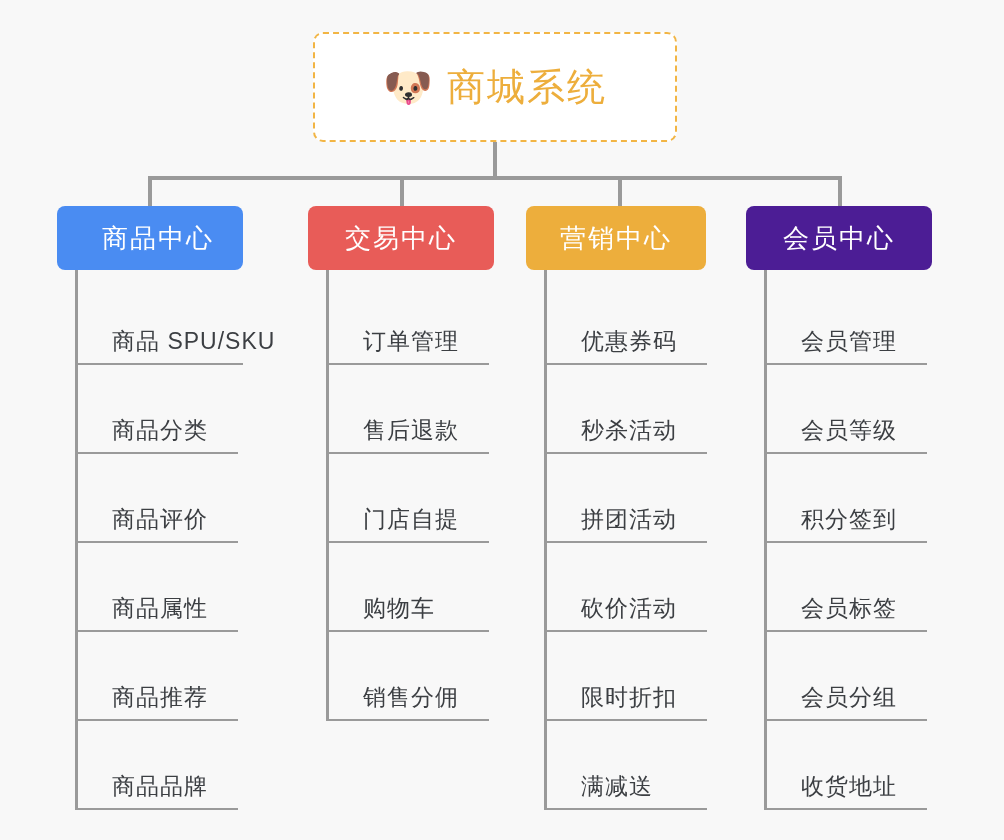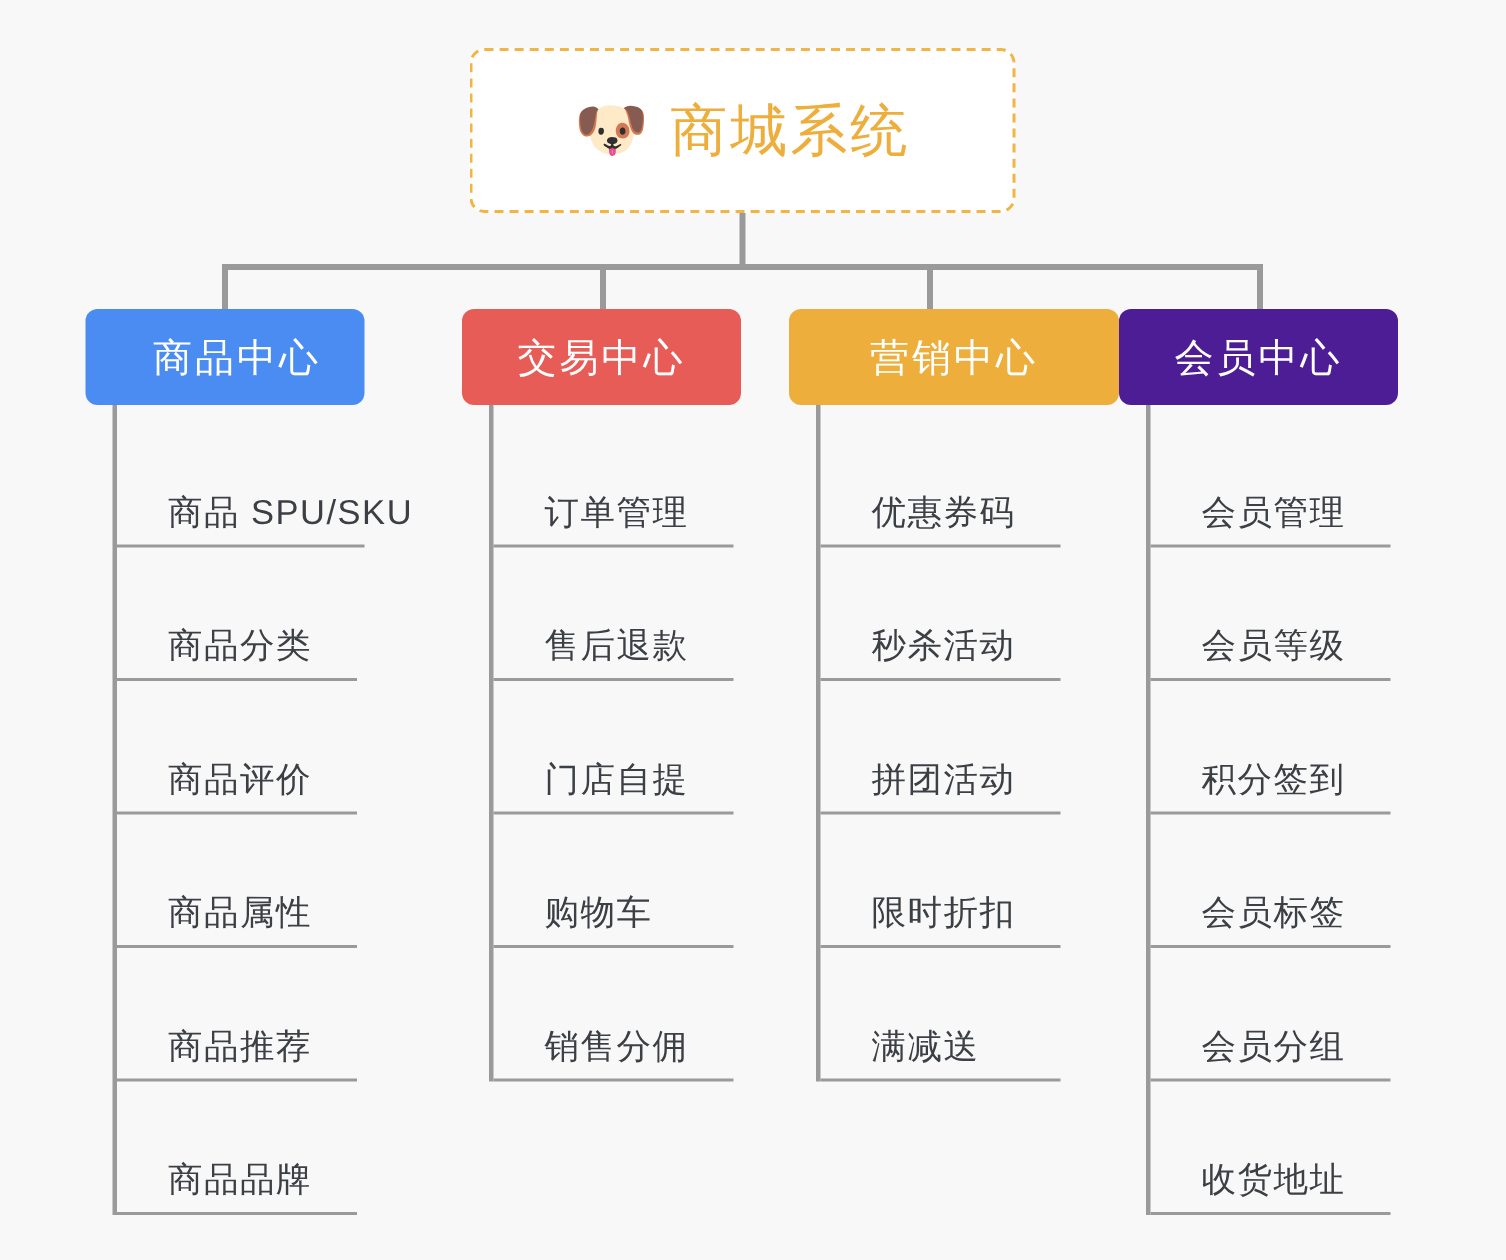--- a/index.html
+++ b/index.html
@@ -174,32 +174,35 @@
           </div>
           <div class="leaf">
             <span class="leaf-label">购物车</span>
           </div>
           <div class="leaf">
             <span class="leaf-label">销售分佣</span>
           </div>
         </div>
       </div>
       <div class="branch" style="left: 526px; width: 186px;">
-        <div class="branch-header" style="background: rgb(237, 174, 60); width: 220px; justify-content: center;">
+        <div class="branch-header" style="background: rgb(237, 174, 60); width: 180px; justify-content: center;">
           <span>营销中心</span>
         </div>
         <div class="branch-body">
           <div class="leaf">
             <span class="leaf-label">优惠券码</span>
           </div>
           <div class="leaf">
             <span class="leaf-label">秒杀活动</span>
           </div>
           <div class="leaf">
             <span class="leaf-label">拼团活动</span>
+          </div>
+          <div class="leaf">
+            <span class="leaf-label">砍价活动</span>
           </div>
           <div class="leaf">
             <span class="leaf-label">限时折扣</span>
           </div>
           <div class="leaf">
             <span class="leaf-label">满减送</span>
           </div>
         </div>
       </div>
       <div class="branch" style="left: 746px; width: 186px;">

